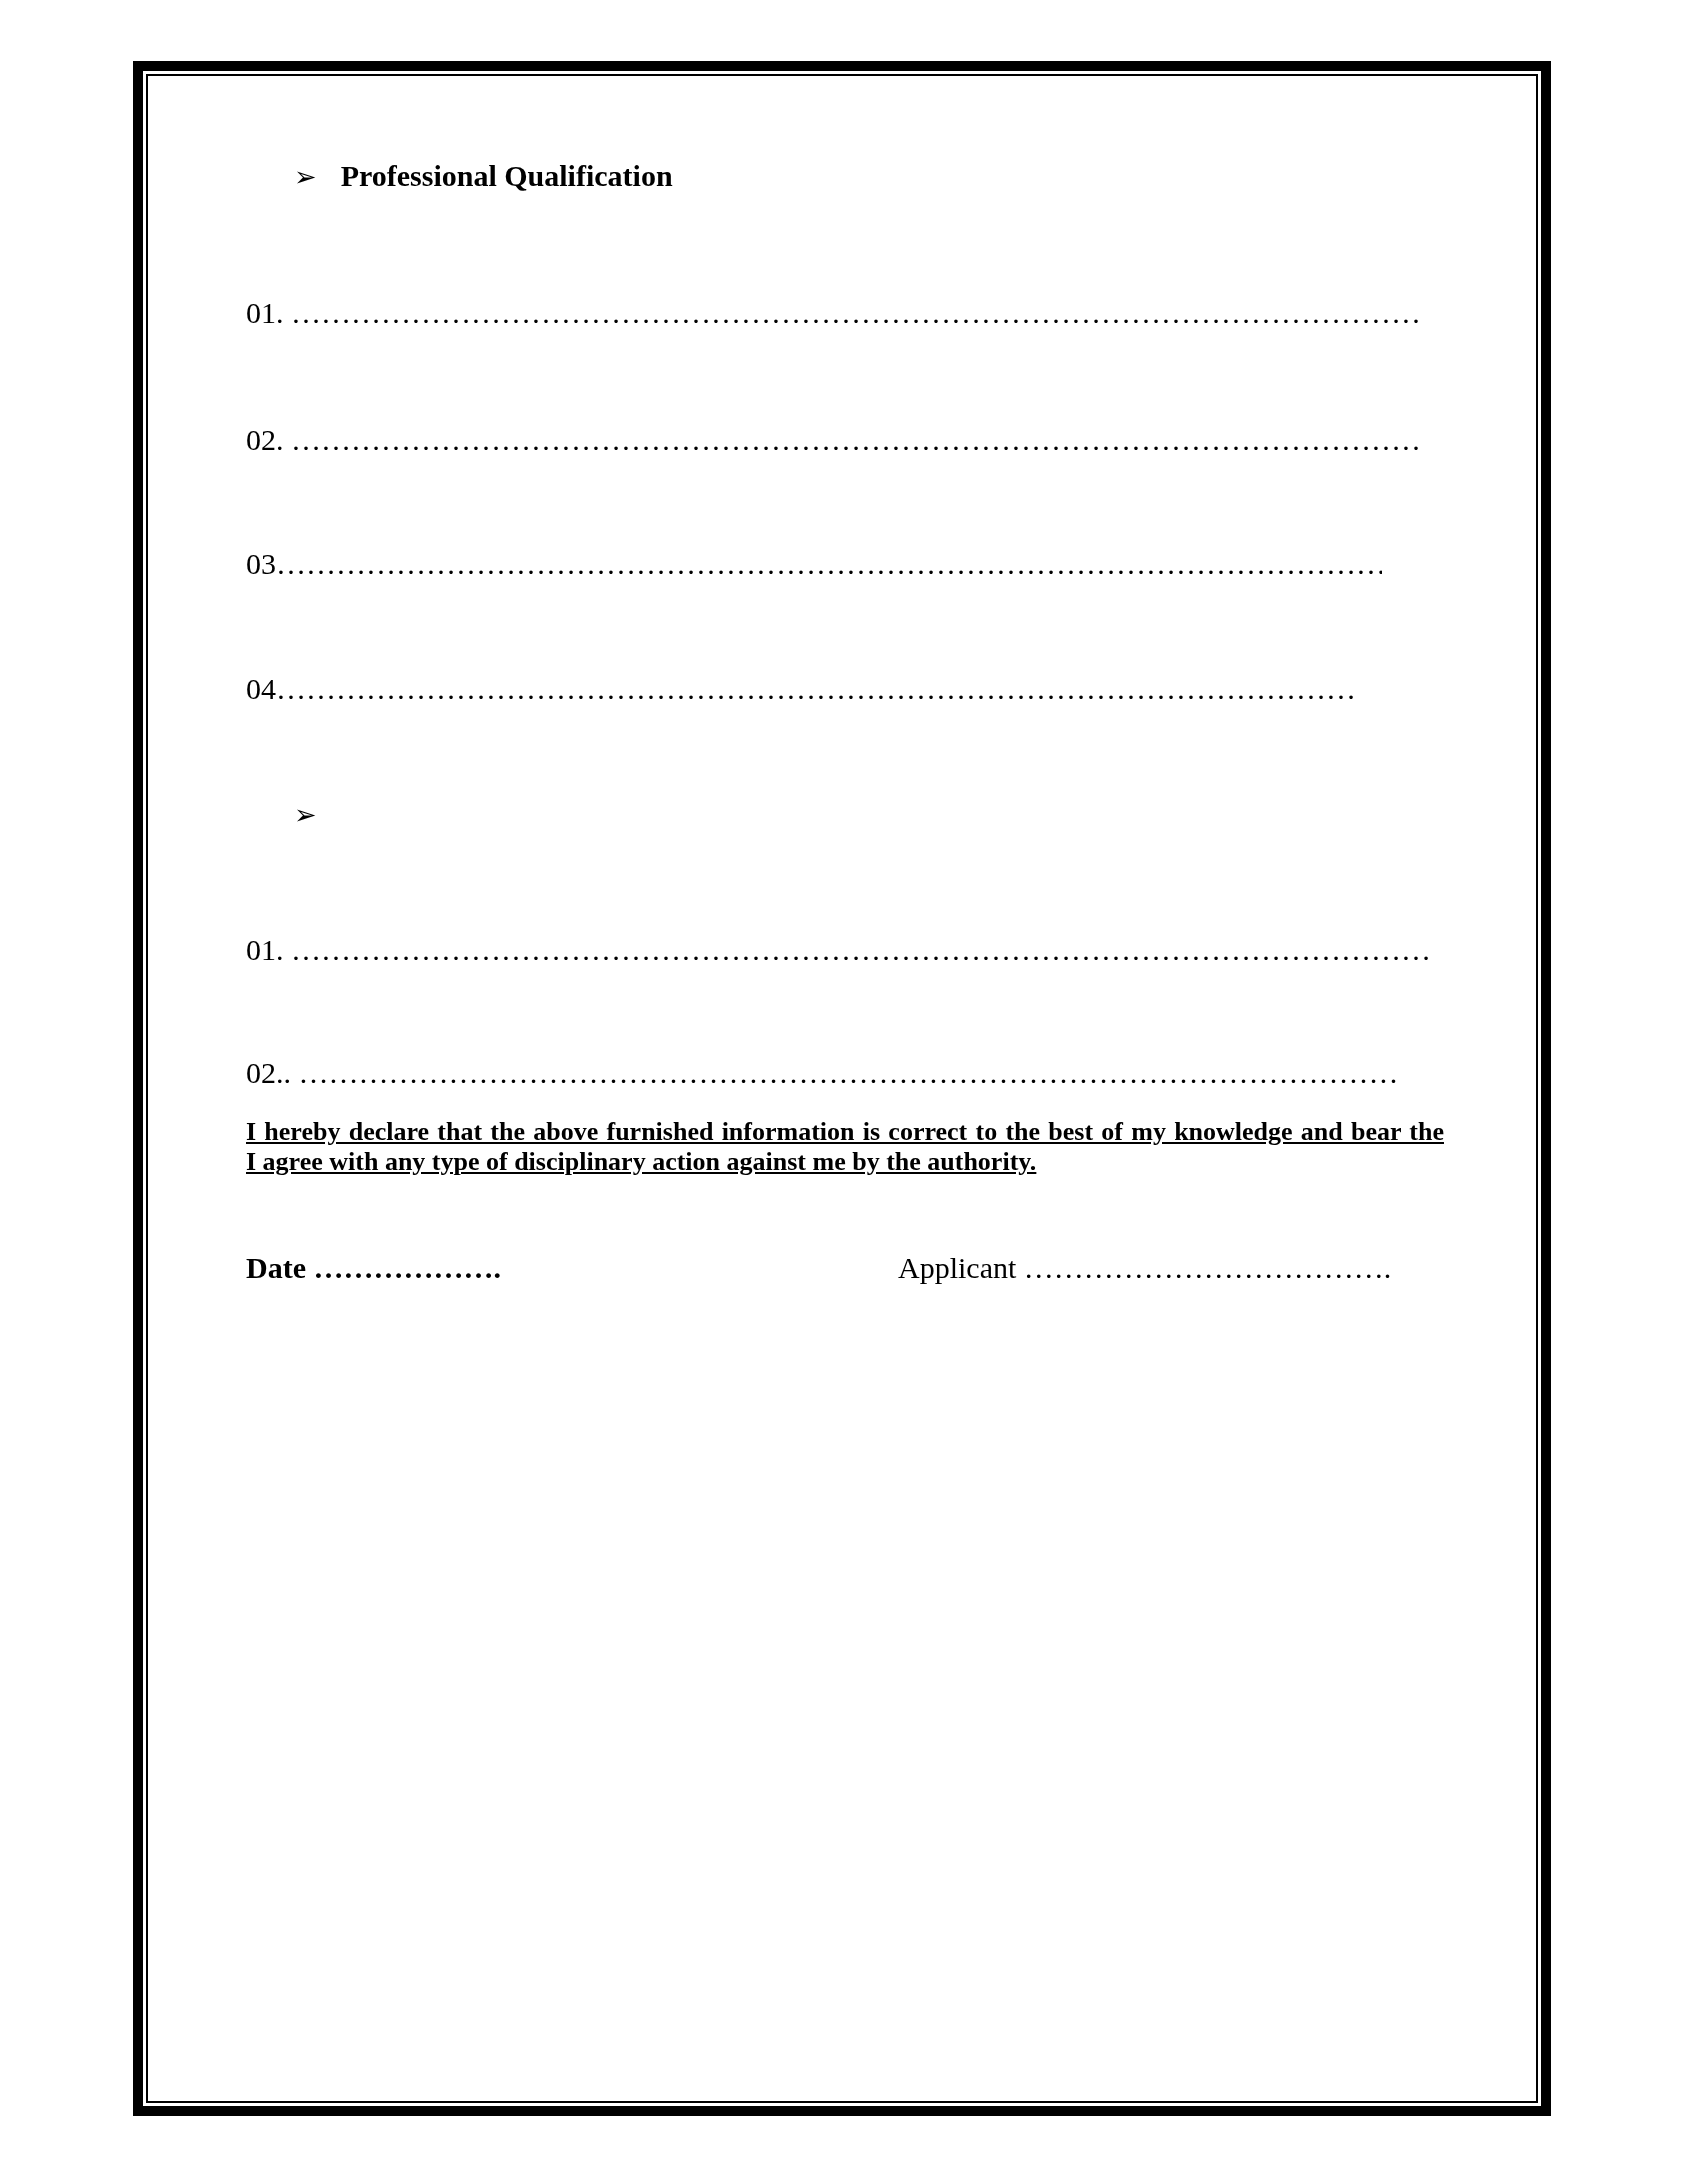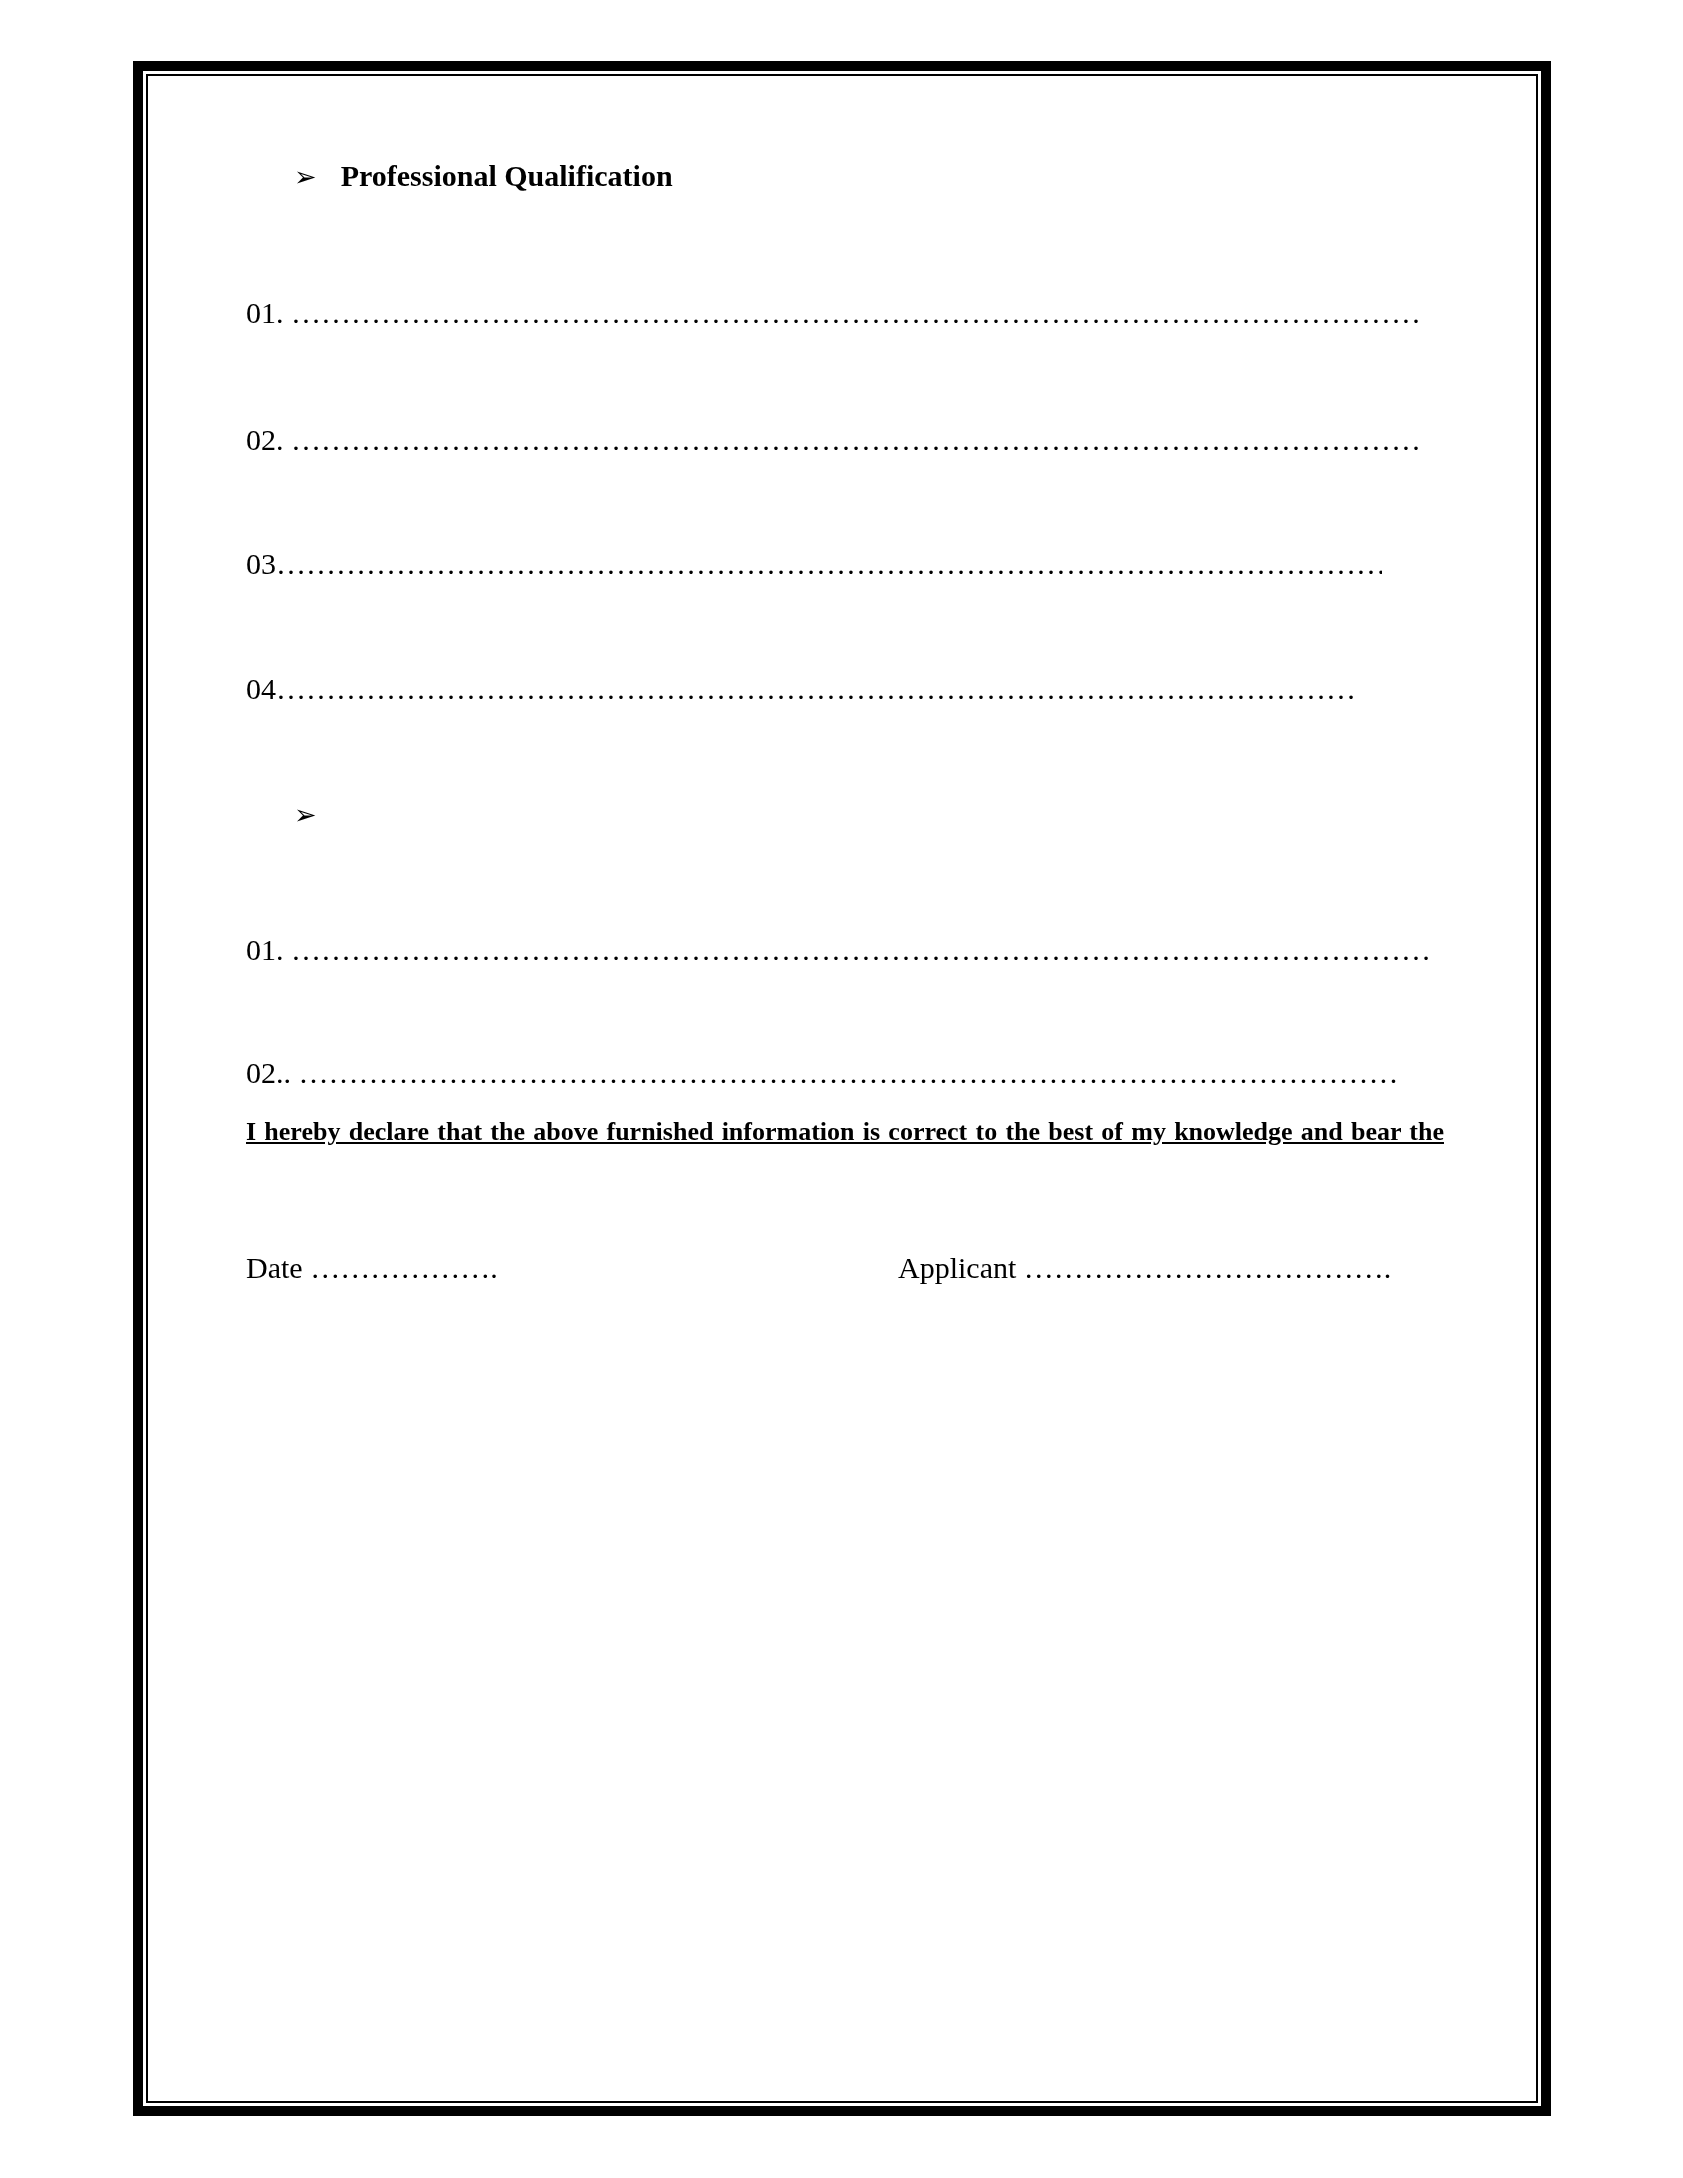--- a/index.html
+++ b/index.html
@@ -82,20 +82,21 @@
     text-align: left;
     text-align-last: left;
   }
   .sig-date {
     position: absolute;
     left: 246px;
     top: 1250px;
     font-size: 30px;
     line-height: 36px;
     white-space: nowrap;
+    font-weight: bold;
   }
   .sig-applicant {
     position: absolute;
     left: 898px;
     top: 1250px;
     font-size: 30px;
     line-height: 36px;
     white-space: nowrap;
   }
 </style>
@@ -118,17 +119,18 @@
 
 <div class="heading heading-2">
   <span class="bullet">➢</span>
 </div>
 
 <div class="dotline s2-l1">01. ……………………………………………………………………………………………………………………………………………………</div>
 <div class="dotline s2-l2">02.. …………………………………………………………………………………………………………………………...</div>
 
 <div class="declaration">
   <div class="decl-line">I hereby declare that the above furnished information is correct to the best of my knowledge and bear the</div>
+  <div class="decl-line last">I agree with any type of disciplinary action against me by the authority.</div>
 </div>
 
 <div class="sig-date">Date ……………….</div>
 <div class="sig-applicant">Applicant ……………………………….</div>
 
 
 </body></html>

